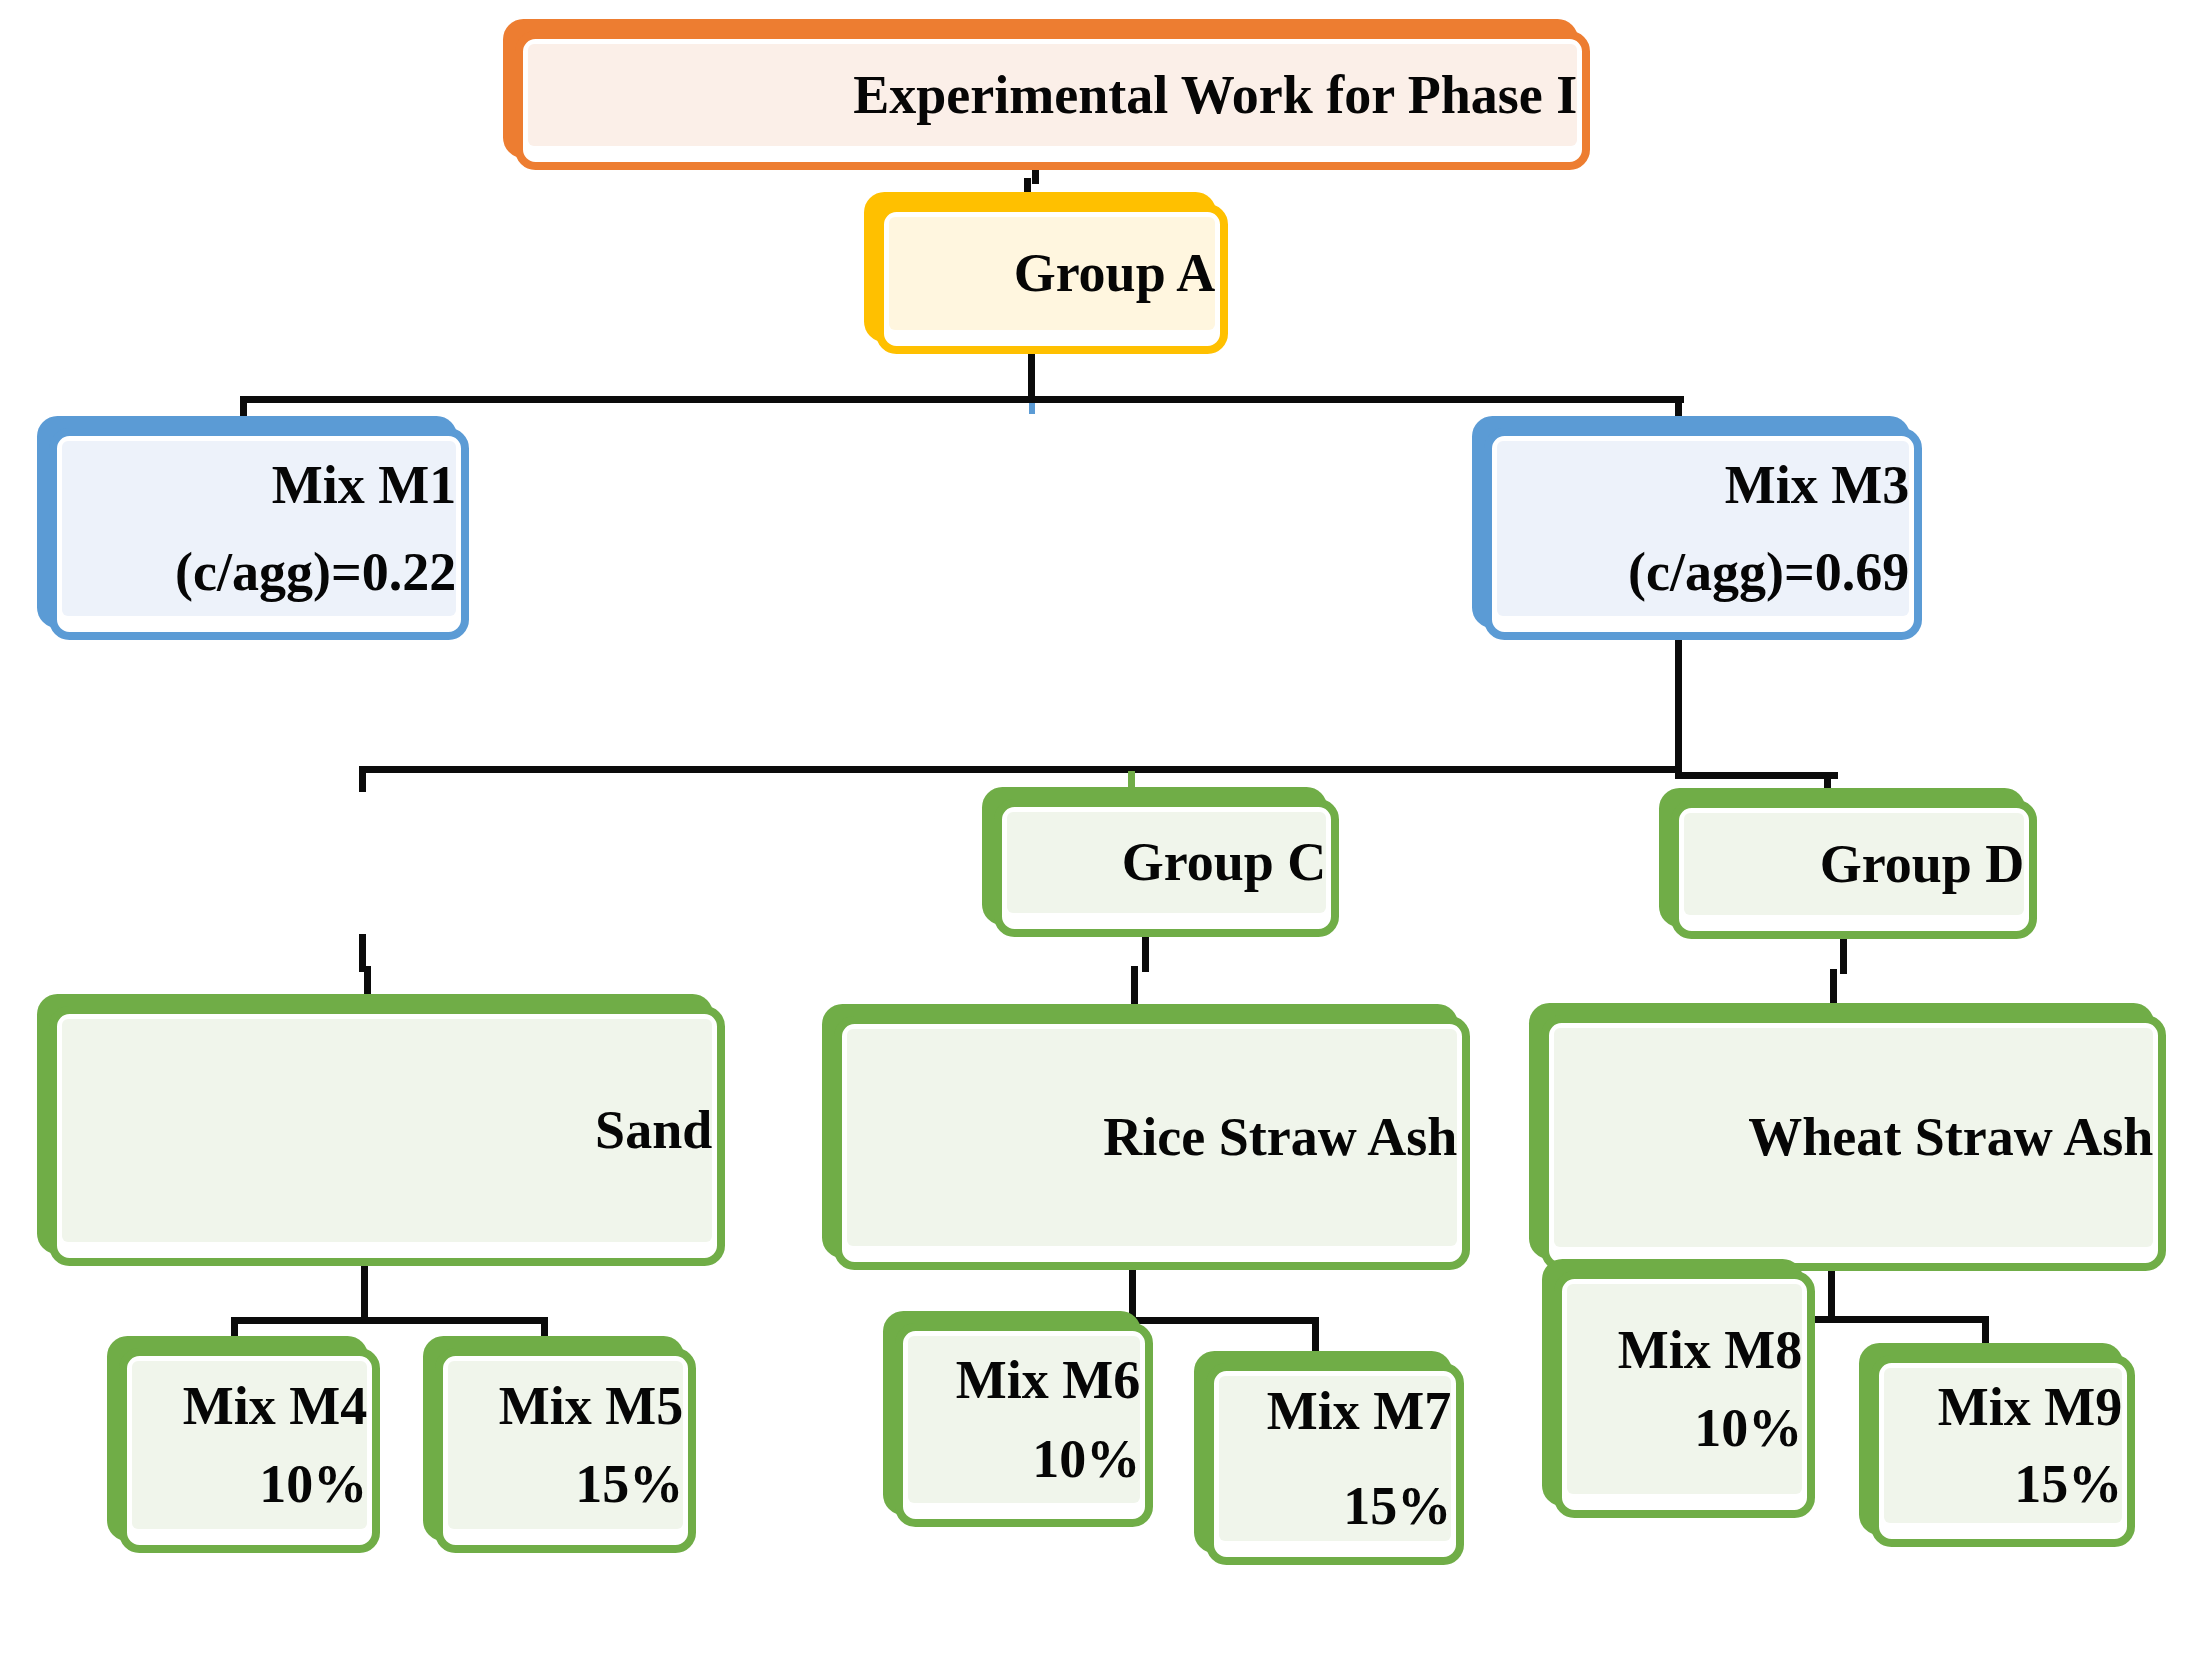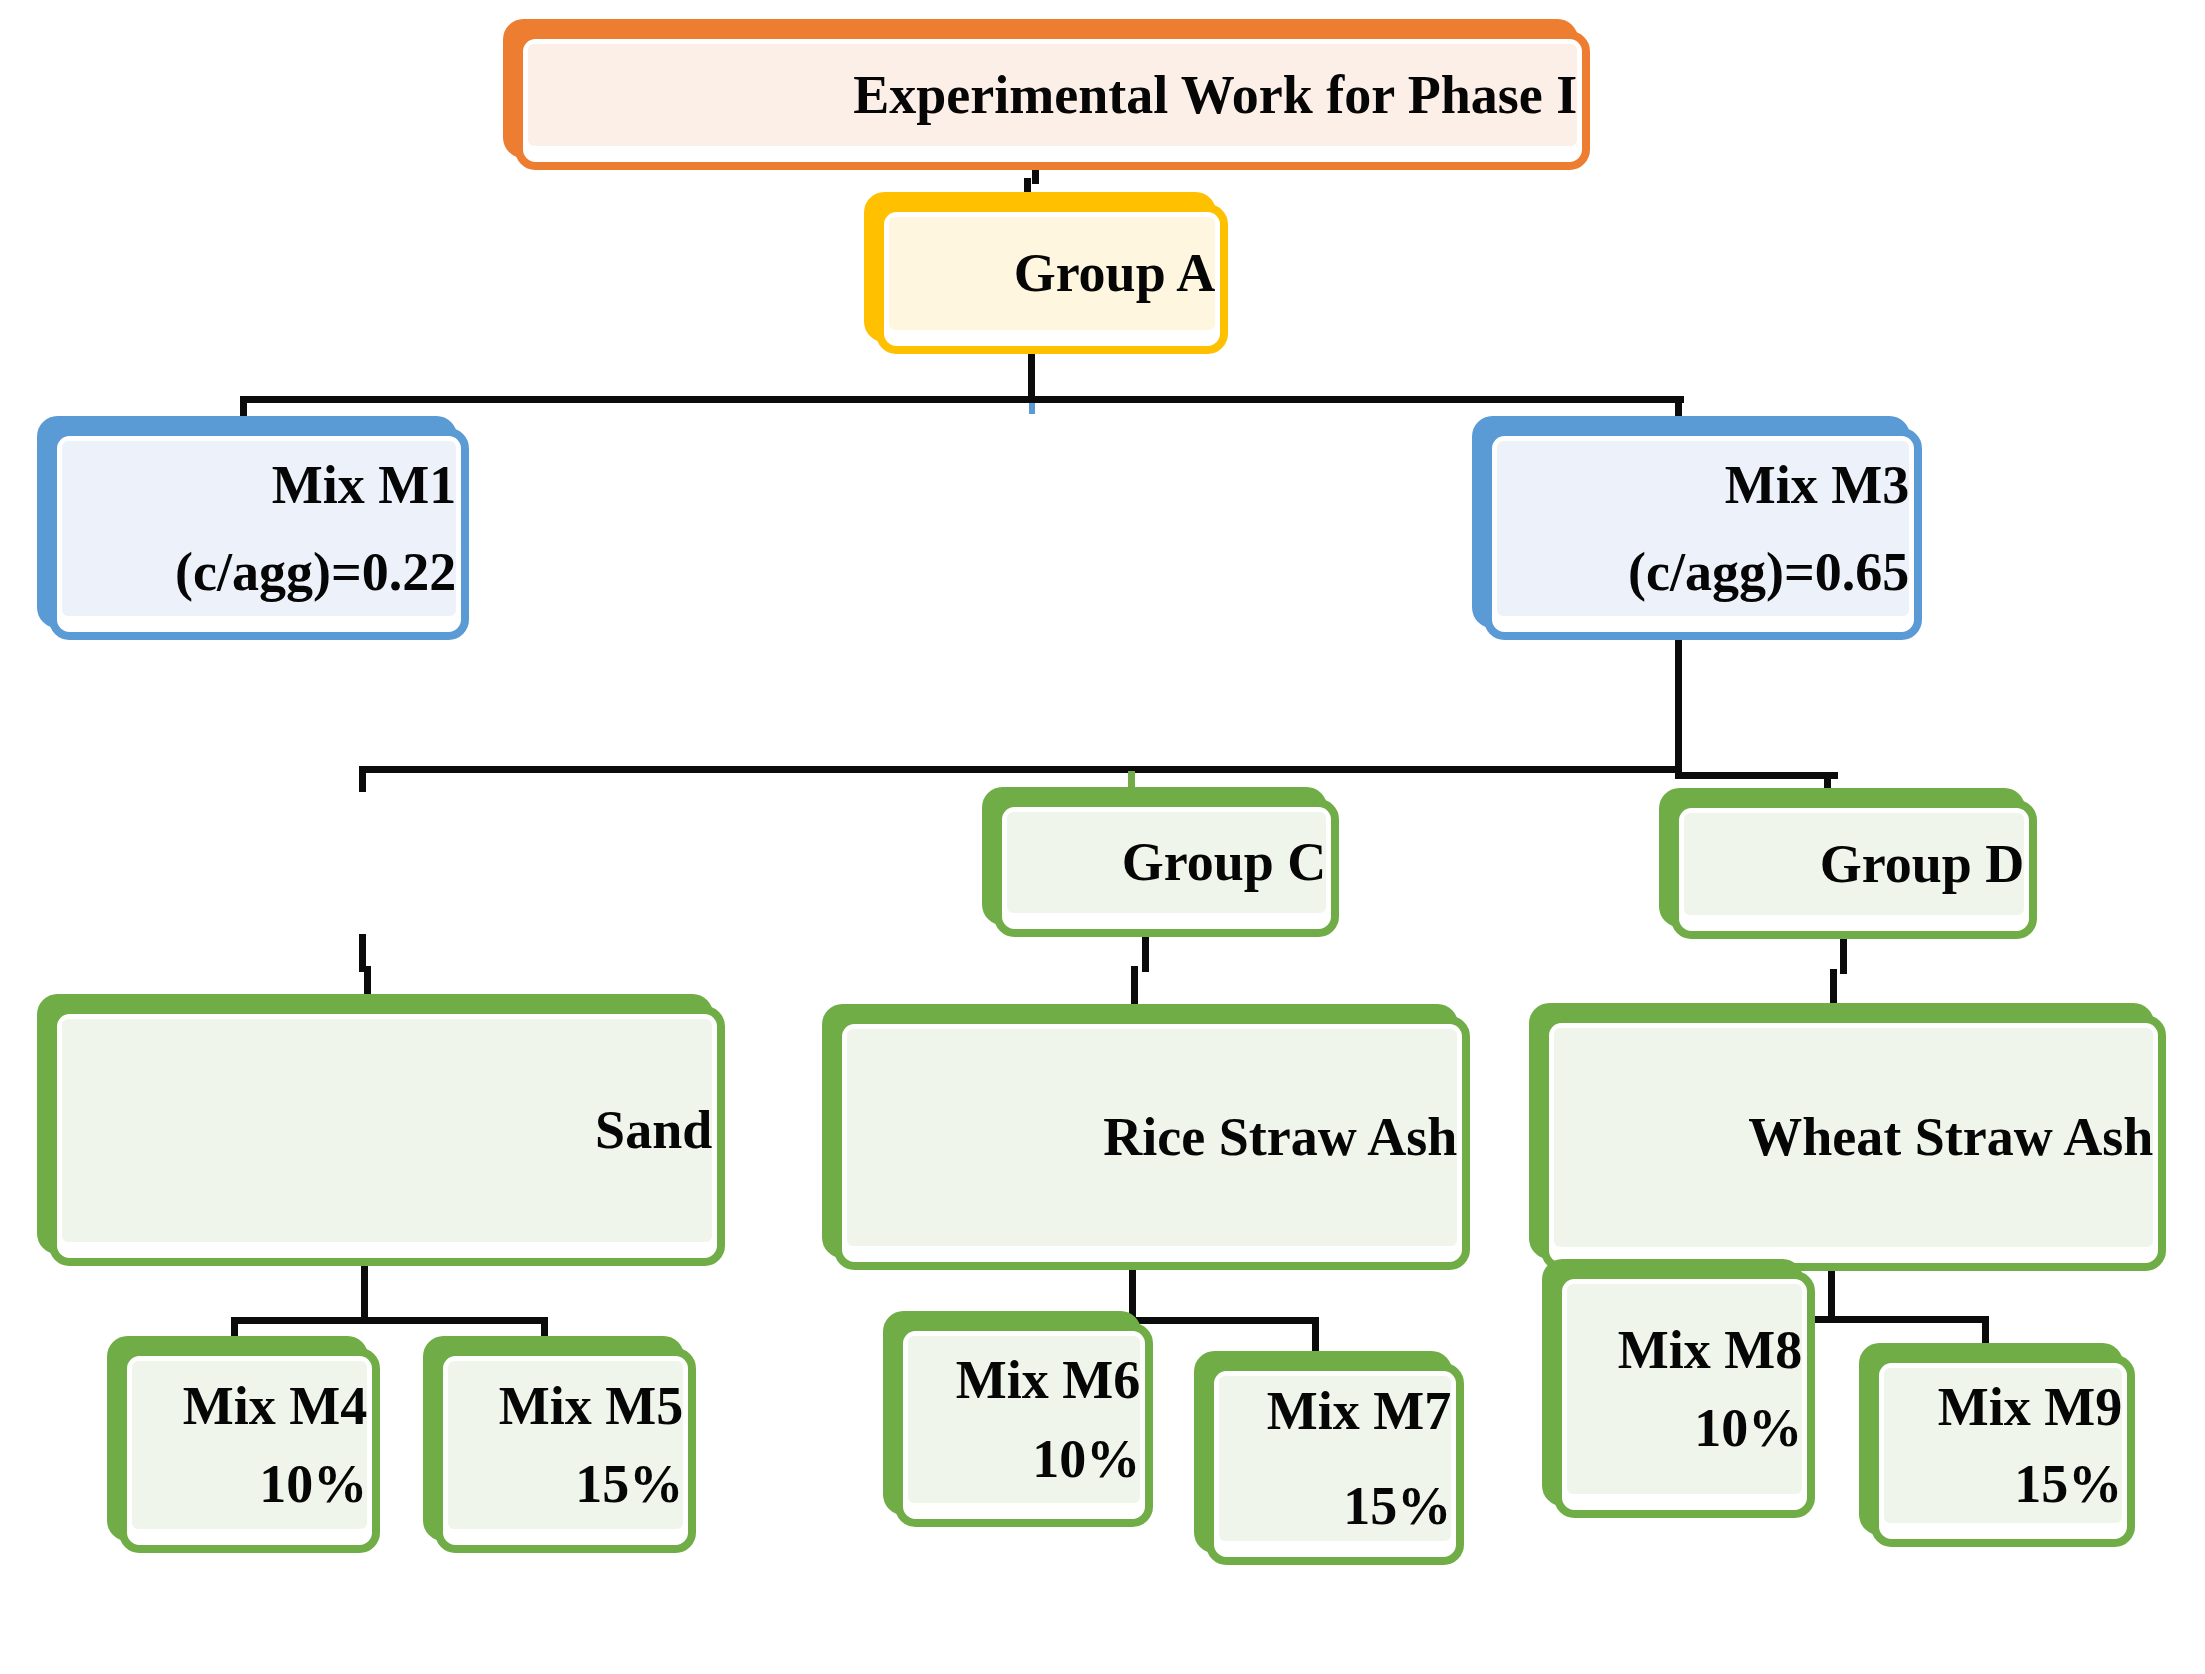--- a/index.html
+++ b/index.html
@@ -108,21 +108,21 @@
       </div>
     </div>
   </div>
 
 
   <div class="node blue" style="left:1472px;top:416px;width:450px;height:224px">
     <div class="back"></div>
     <div class="front">
       <div class="inner">
         <div class="lbl">Mix M3</div>
-        <div class="lbl">(c/agg)=0.65</div>
+        <div class="lbl">(c/agg)=0.69</div>
       </div>
     </div>
   </div>
 
 
   <div class="node green" style="left:982px;top:787px;width:357px;height:150px">
     <div class="back"></div>
     <div class="front">
       <div class="inner">
         <div class="lbl">Group C</div>

